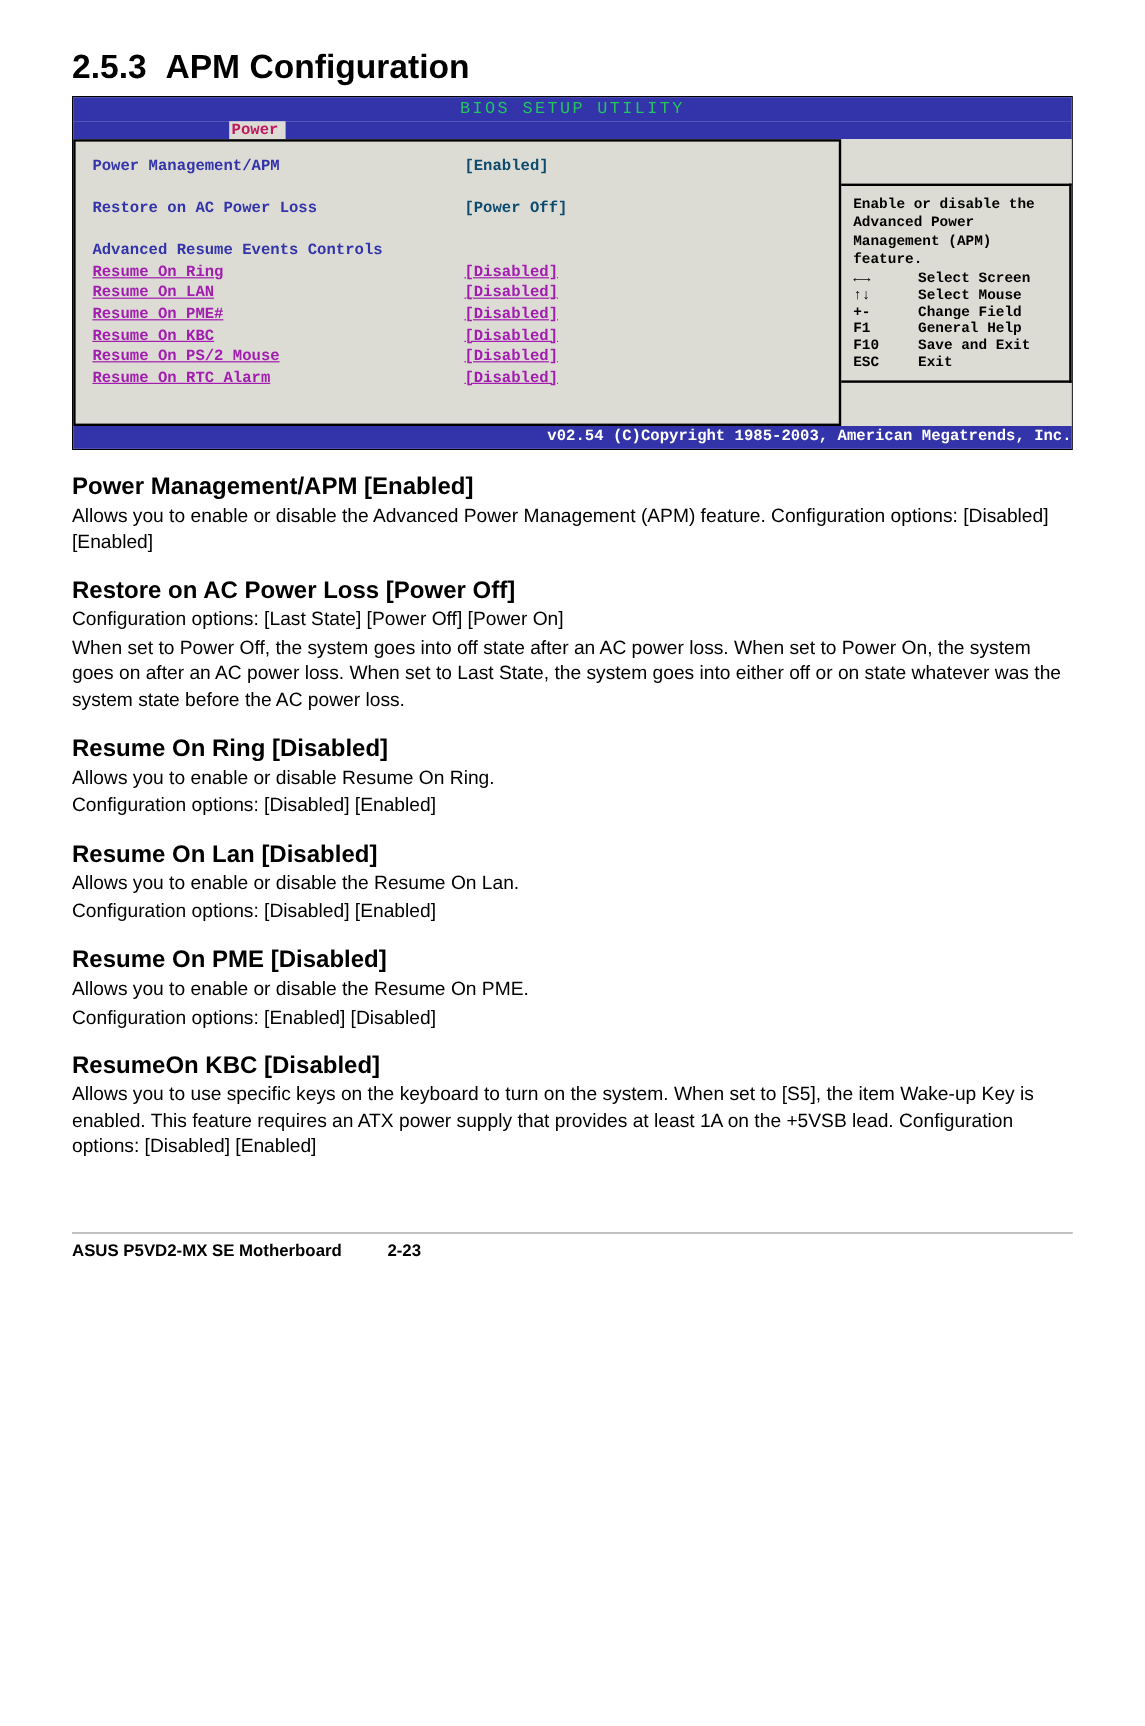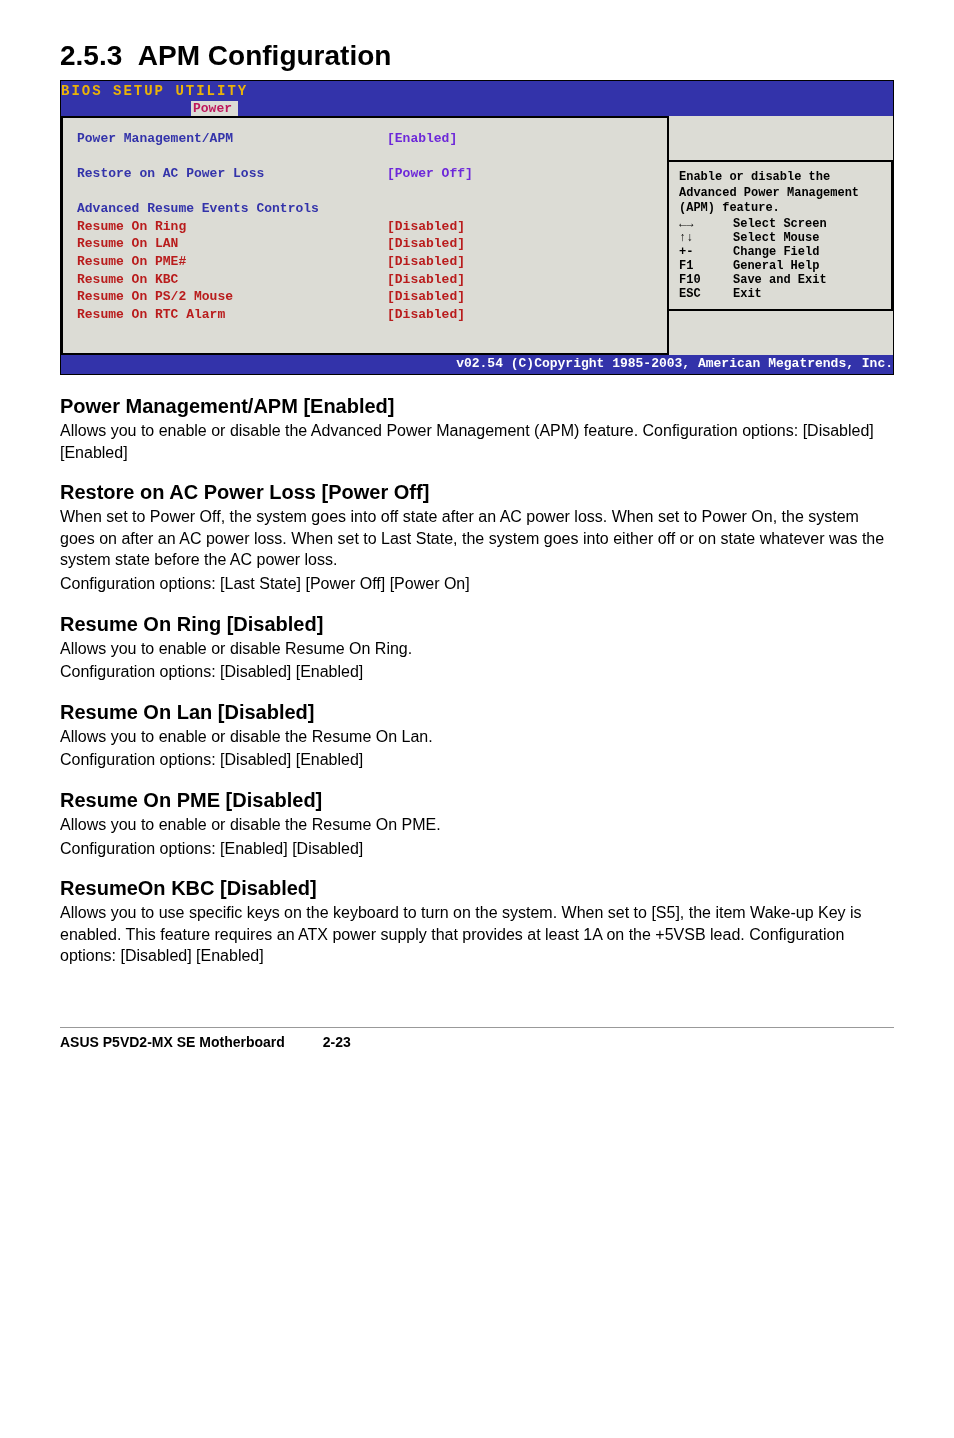--- a/index.html
+++ b/index.html
@@ -15,25 +15,25 @@
     font-size: 28px;
     font-weight: bold;
     margin-bottom: 8px;
   }
   .bios-container {
     border: 1px solid #000;
     margin-bottom: 20px;
   }
   .bios-title {
     background: #3333aa;
-    color: #eab308;
+    color: #22c55e;
     font-family: "Courier New", monospace;
     font-size: 14px;
-    font-weight: bold;
-    text-align: left;
+    font-weight: normal;
+    text-align: center;
     letter-spacing: 2px;
     padding: 1px 0;
     line-height: 1.3;
   }
   .tab-row {
     background: #3333aa;
     display: flex;
     padding-left: 130px;
   }
   .tab {
@@ -53,37 +53,37 @@
   .bios-left {
     flex: 1;
     border: 2px solid #000;
     font-family: "Courier New", monospace;
     font-size: 13px;
     font-weight: bold;
     padding: 12px 14px 30px 14px;
     line-height: 1.35;
   }
   .bios-right {
-    width: 224px;
+    width: 192px;
     border: 2px solid #000;
     border-left: none;
     font-family: "Courier New", monospace;
     font-size: 12px;
     font-weight: bold;
     padding: 8px 10px;
     display: flex;
     flex-direction: column;
     justify-content: space-between;
   }
   .row { display: flex; }
   .label-col { width: 310px; }
   .value-col { flex: 1; }
   .blue-key { color: #3333aa; }
-  .blue-val { color: #6d28d9; }
-  .black-label { color: #b91c1c; }
+  .blue-val { color: #0c4a6e; }
+  .black-label { color: #a21caf; text-decoration: underline; }
   .help-top { line-height: 1.3; }
   .help-bottom { }
   .help-row { display: flex; }
   .key-col { width: 54px; }
   .desc-col { flex: 1; }
   .bios-footer {
     background: #3333aa;
     color: #fff;
     font-family: "Courier New", monospace;
     font-size: 13px;
@@ -196,22 +196,22 @@
         </div>
     </div>
   </div>
   <div class="bios-footer">v02.54 (C)Copyright 1985-2003, American Megatrends, Inc.</div>
 </div>
 
 <div id="sections">
     <div class="subheading">Power Management/APM [Enabled]</div>
     <div class="bodytext">Allows you to enable or disable the Advanced Power Management (APM) feature. Configuration options: [Disabled] [Enabled]</div>
     <div class="subheading">Restore on AC Power Loss [Power Off]</div>
+    <div class="bodytext">Configuration options: [Last State] [Power Off] [Power On]</div>
     <div class="bodytext">When set to Power Off, the system goes into off state after an AC power loss. When set to Power On, the system goes on after an AC power loss. When set to Last State, the system goes into either off or on state whatever was the system state before the AC power loss.</div>
-    <div class="bodytext">Configuration options: [Last State] [Power Off] [Power On]</div>
     <div class="subheading">Resume On Ring [Disabled]</div>
     <div class="bodytext">Allows you to enable or disable Resume On Ring.</div>
     <div class="bodytext">Configuration options: [Disabled] [Enabled]</div>
     <div class="subheading">Resume On Lan [Disabled]</div>
     <div class="bodytext">Allows you to enable or disable the Resume On Lan.</div>
     <div class="bodytext">Configuration options: [Disabled] [Enabled]</div>
     <div class="subheading">Resume On PME [Disabled]</div>
     <div class="bodytext">Allows you to enable or disable the Resume On PME.</div>
     <div class="bodytext">Configuration options: [Enabled] [Disabled]</div>
     <div class="subheading">ResumeOn KBC [Disabled]</div>

